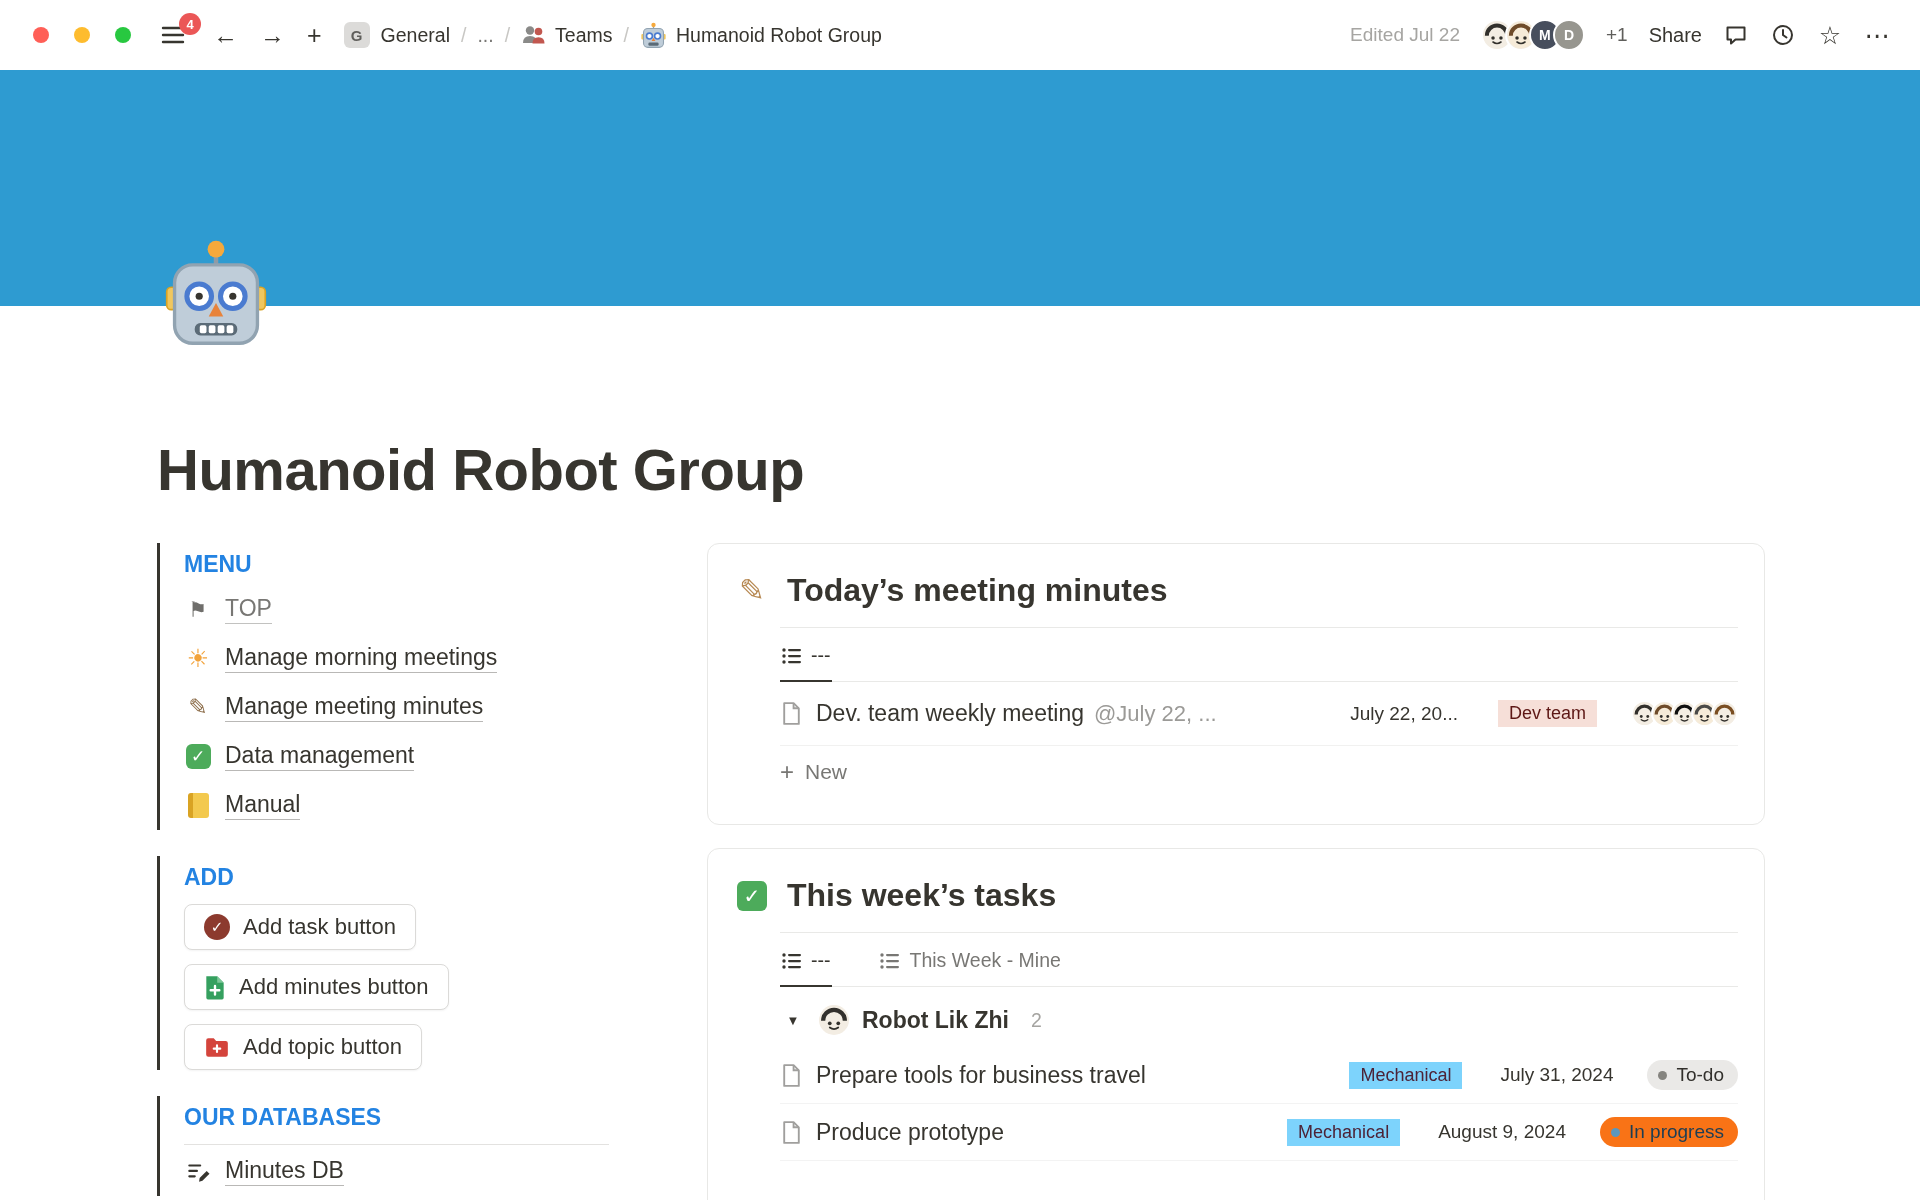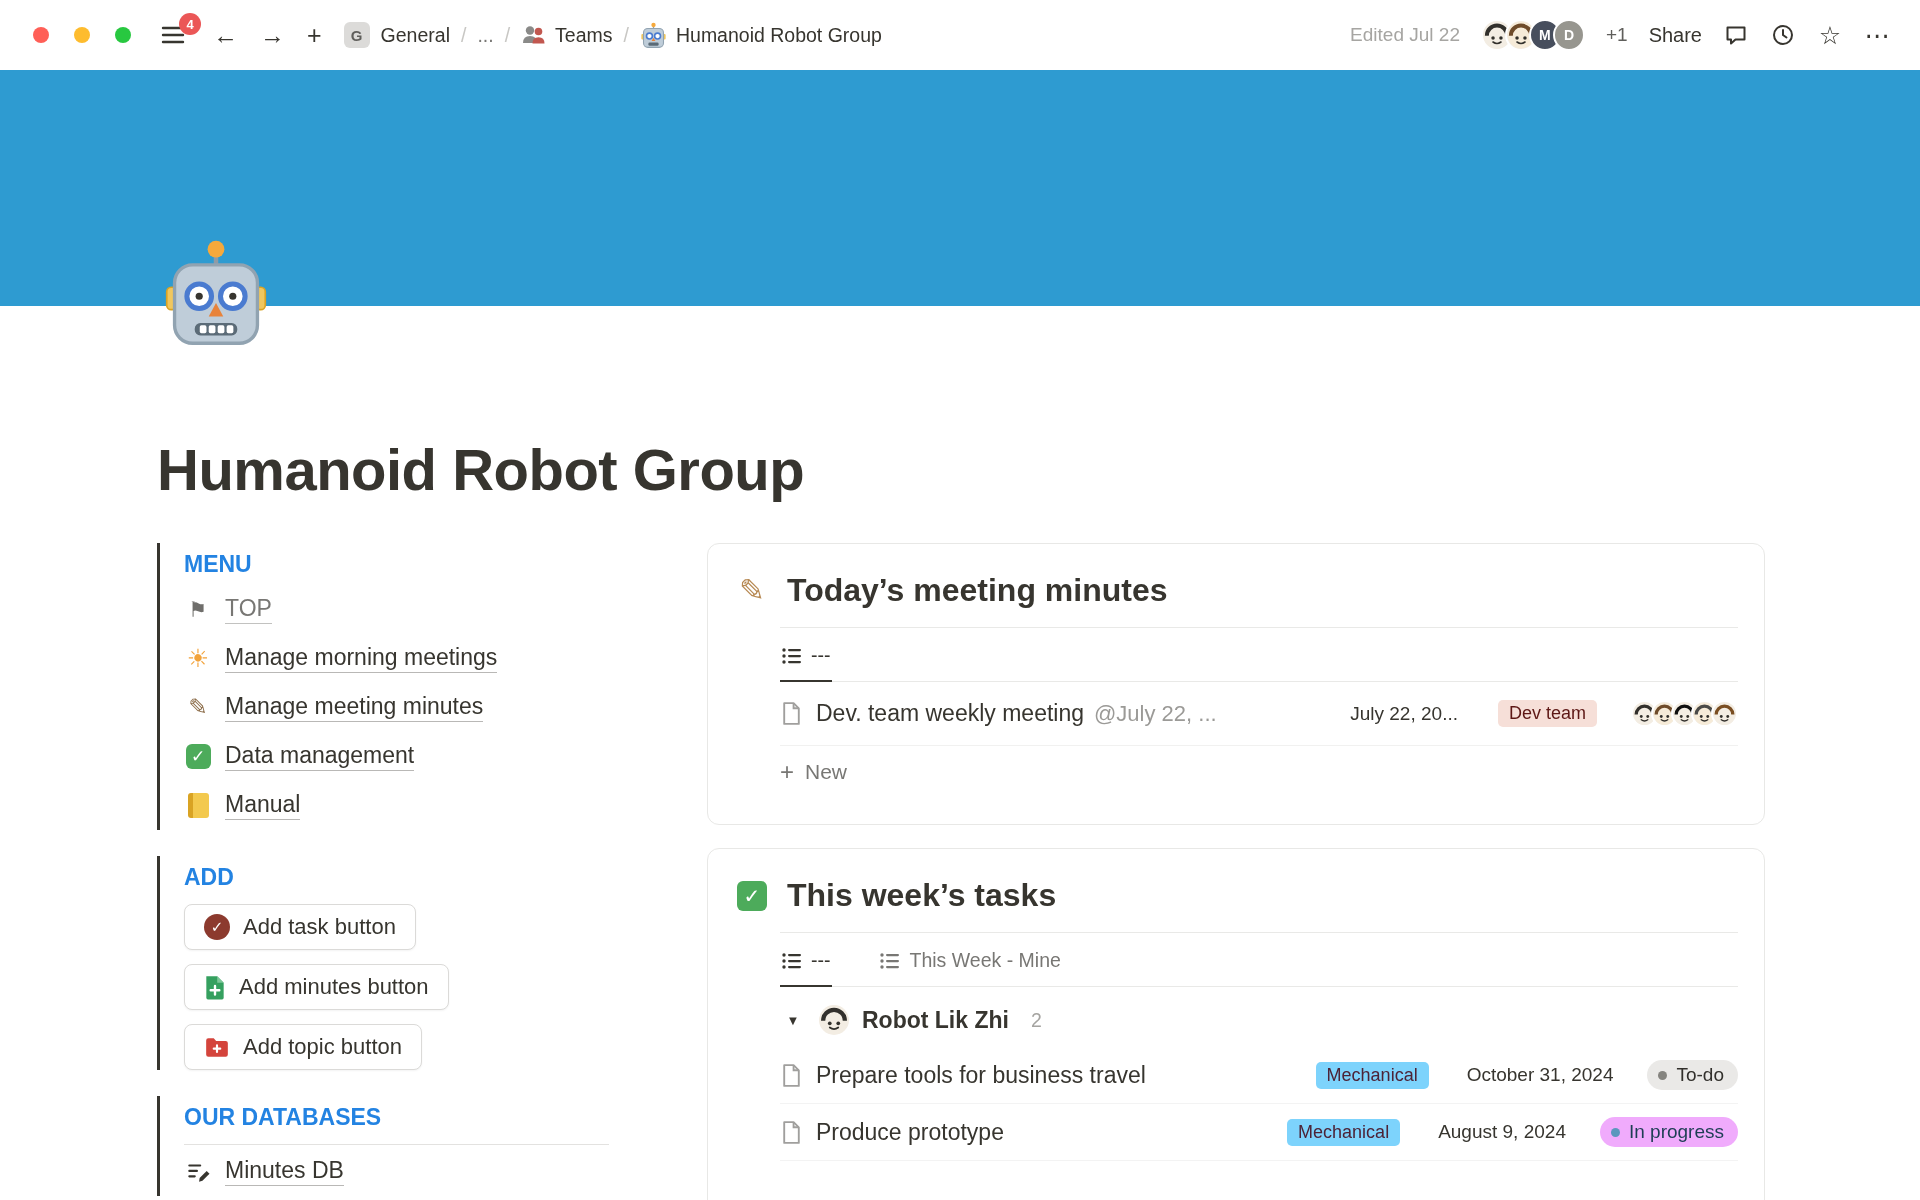--- a/index.html
+++ b/index.html
@@ -79,21 +79,21 @@
     border-bottom:2.5px solid transparent; margin-bottom:-1px; cursor:pointer; }
   .tab.active { color:#37352F; border-bottom-color:#37352F; }
   .tab svg { flex:none; }
 
   .db-row { display:flex; align-items:center; height:64px; border-bottom:1px solid #F1F1F0; }
   .doc-icon { flex:none; margin-right:13px; color:#A09F9D; }
   .row-title { font-weight:400; font-size:23px; color:#37352F; white-space:nowrap; }
   .mention { color:#9B9A97; font-size:22px; margin-left:10px; white-space:nowrap; overflow:hidden; text-overflow:ellipsis; }
   .row-spacer { flex:1; }
   .row-date { color:#37352F; font-size:19px; white-space:nowrap; }
-  .tag { font-size:18px; padding:3px 11px; border-radius:5px; white-space:nowrap; }
+  .tag { font-size:18px; padding:3px 11px; border-radius:0; white-space:nowrap; }
   .tag.red { background:#F6DFD8; color:#5D1715; margin-left:40px; }
   .tag.pink { background:#7dd3fc; color:#4C2337; }
   .mini-avatars { display:flex; margin-left:34px; }
   .mini-avatars .avatar { width:27px; height:27px; margin-left:-7px; border-width:2px; }
   .mini-avatars .avatar:first-child { margin-left:0; }
   .new-row { display:flex; align-items:center; gap:11px; height:52px; color:#787774; font-size:21px; cursor:pointer; }
   .new-plus { font-size:24px; line-height:1; color:#787774; }
 
   .group-row { display:flex; align-items:center; gap:13px; padding:18px 0 12px 0; }
   .tri { width:26px; display:flex; justify-content:center; font-size:13px; color:#37352F; cursor:pointer; }
@@ -102,21 +102,21 @@
   .group-count { font-size:19.5px; color:#A5A4A1; margin-left:9px; }
 
   .task-row { display:flex; align-items:center; height:57px; border-bottom:1px solid rgba(55,53,47,0.06); }
   .task-title { flex:1; font-size:23px; font-weight:500; color:#37352F; white-space:nowrap; overflow:hidden; text-overflow:ellipsis; }
   .task-row .tag.pink { margin-left:20px; }
   .task-date { font-size:19px; color:#37352F; margin-left:38px; white-space:nowrap; }
   .pill { display:inline-flex; align-items:center; gap:9px; padding:4px 14px 4px 11px; border-radius:999px;
     font-size:19px; margin-left:34px; white-space:nowrap; }
   .pill .dot { width:9px; height:9px; border-radius:50%; }
   .pill.gray { background:#EAE9E7; color:#32302C; } .pill.gray .dot { background:#85847F; }
-  .pill.blue { background:#f0abfc; color:#1D3E54; } .pill.blue .dot { background:#5B97BD; }
+  .pill.blue { background:#f97316; color:#1D3E54; } .pill.blue .dot { background:#5B97BD; }
 </style>
 </head>
 <body>
 
 <header class="topbar">
   <div class="tl-group">
     <span class="tl red"></span>
     <span class="tl yellow"></span>
     <span class="tl green"></span>
   </div>
@@ -449,21 +449,21 @@
             <span class="group-count">2</span>
           </div>
 
           <div class="task-row">
             <svg class="doc-icon" width="23" height="25" viewBox="0 0 22 24" fill="none" stroke="currentColor" stroke-width="1.8">
               <path d="M4 2 h9 l5 5 v15 H4 z" stroke-linejoin="round"></path>
                 <path d="M13 2 v5 h5"></path>
             </svg>
             <span class="task-title">Prepare tools for business travel</span>
             <span class="tag pink">Mechanical</span>
-            <span class="task-date">October 31, 2024</span>
+            <span class="task-date">July 31, 2024</span>
             <span class="pill gray">
               <span class="dot"></span>
               <span>To-do</span>
             </span>
           </div>
 
           <div class="task-row">
             <svg class="doc-icon" width="23" height="25" viewBox="0 0 22 24" fill="none" stroke="currentColor" stroke-width="1.8">
               <path d="M4 2 h9 l5 5 v15 H4 z" stroke-linejoin="round"></path>
                 <path d="M13 2 v5 h5"></path>

